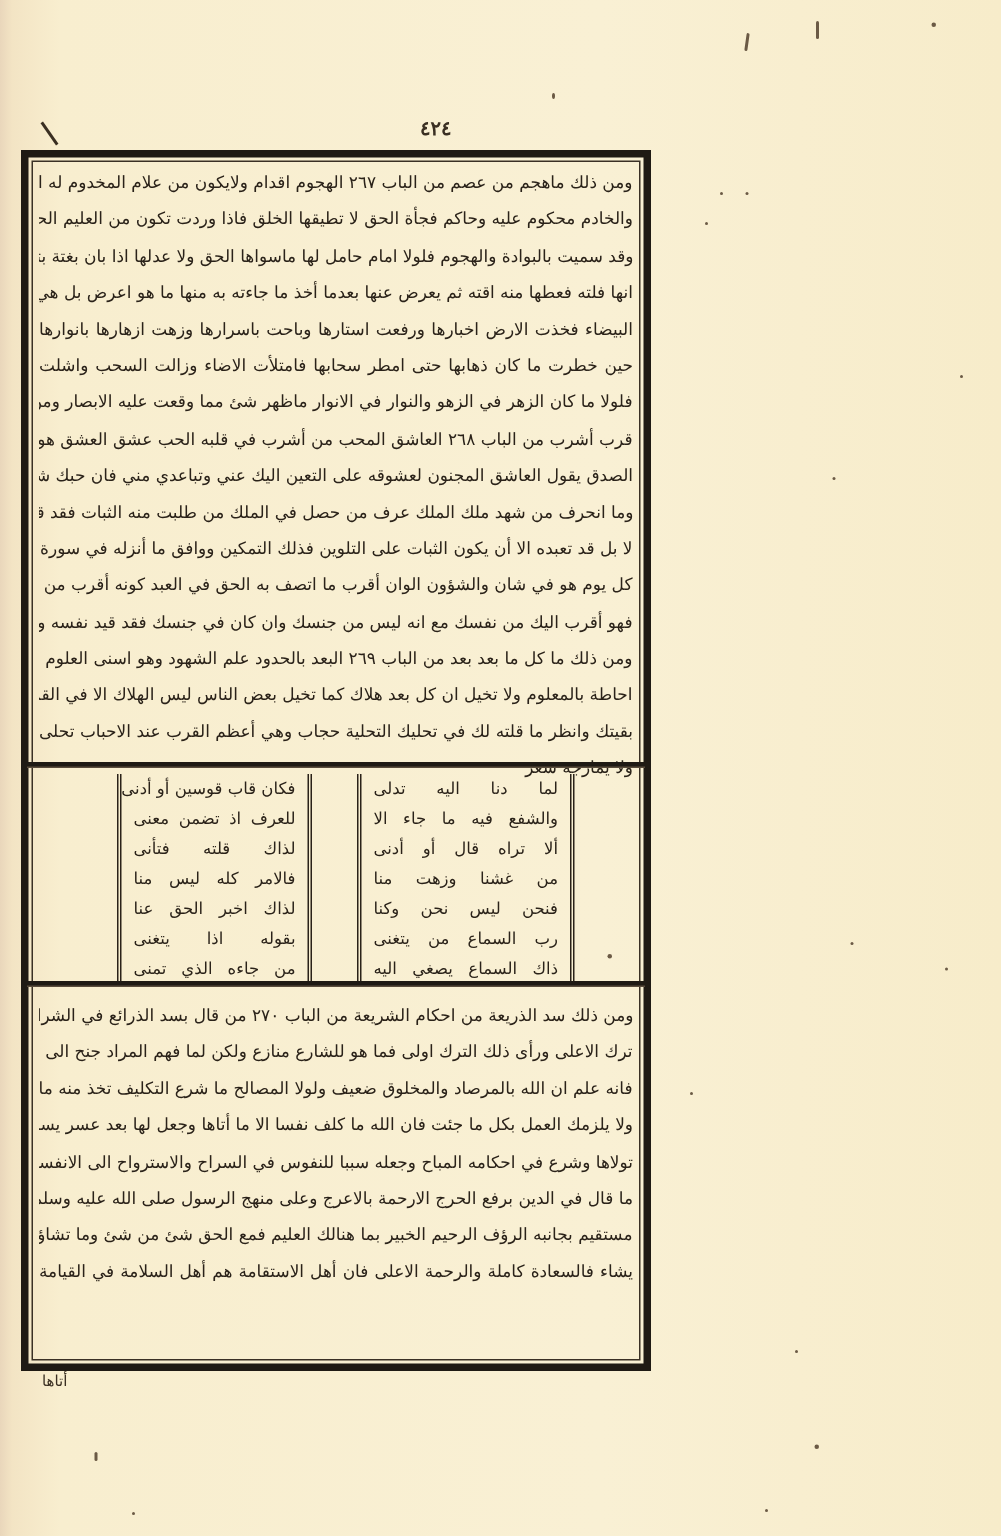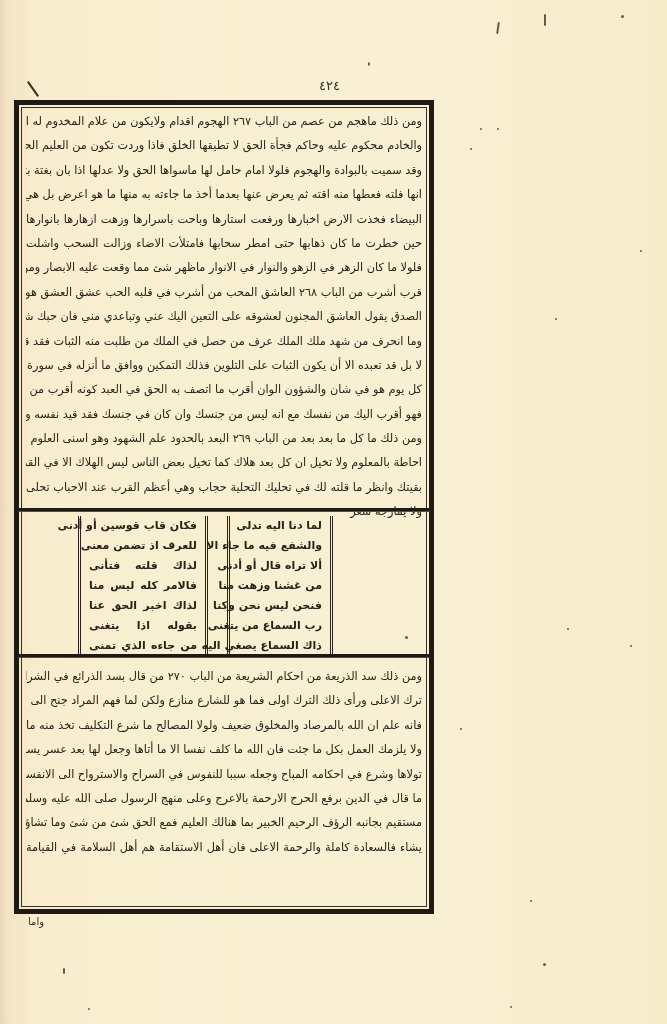--- a/index.html
+++ b/index.html
@@ -14,24 +14,25 @@
       position: relative;
       overflow: hidden;
       font-family: "DejaVu Serif", serif;
       color: #2a2219;
     }
     .page-number {
       position: absolute;
       left: 280px;
       top: 78px;
       width: 60px;
-      text-align: right;
+      text-align: left;
       font-size: 13px;
       letter-spacing: 1px;
       color: #3a2f22;
+      font-weight: bold;
     }
     .corner-mark {
       position: absolute;
       left: 32px;
       top: 80px;
       width: 2px;
       height: 18px;
       background: #3a2f22;
       transform: rotate(-35deg);
     }
@@ -108,22 +109,22 @@
       bottom: 0;
       border-left: 3px double #2a2219;
       border-right: 3px double #2a2219;
       direction: rtl;
       font-family: "DejaVu Sans", sans-serif;
       font-size: 11px;
       line-height: 20px;
       padding: 0 8px;
       box-sizing: border-box;
     }
-    .poem-col.right { left: 209px; width: 106px; font-weight: bold; }
-    .poem-col.left { left: 60px; width: 130px; font-weight: bold; }
+    .poem-col.right { left: 220px; width: 145px; }
+    .poem-col.left { left: 60px; width: 130px; }
     .poem-col .verse {
       display: block;
       white-space: nowrap;
       text-align: justify;
       text-align-last: justify;
       height: 20px;
     }
     .catchword {
       position: absolute;
       left: 28px;
@@ -214,14 +215,14 @@
       <span class="line">ترك الاعلى ورأى ذلك الترك اولى فما هو للشارع منازع ولكن لما فهم المراد جنح الى الاقتصاد</span>
       <span class="line">فانه علم ان الله بالمرصاد والمخلوق ضعيف ولولا المصالح ما شرع التكليف تخذ منه ما استطعت</span>
       <span class="line">ولا يلزمك العمل بكل ما جئت فان الله ما كلف نفسا الا ما أتاها وجعل لها بعد عسر يسرا حين</span>
       <span class="line">تولاها وشرع في احكامه المباح وجعله سببا للنفوس في السراح والاسترواح الى الانفساح</span>
       <span class="line">ما قال في الدين برفع الحرج الارحمة بالاعرج وعلى منهج الرسول صلى الله عليه وسلم درج دين</span>
       <span class="line">مستقيم بجانبه الرؤف الرحيم الخبير بما هنالك العليم فمع الحق شئ من شئ وما تشاؤن الا أن</span>
       <span class="line">يشاء فالسعادة كاملة والرحمة الاعلى فان أهل الاستقامة هم أهل السلامة في القيامة</span>
     </div>
   </div>
 
-  <div class="catchword">واما</div>
+  <div class="catchword">أتاها</div>
 </div>
 
 </body></html>

